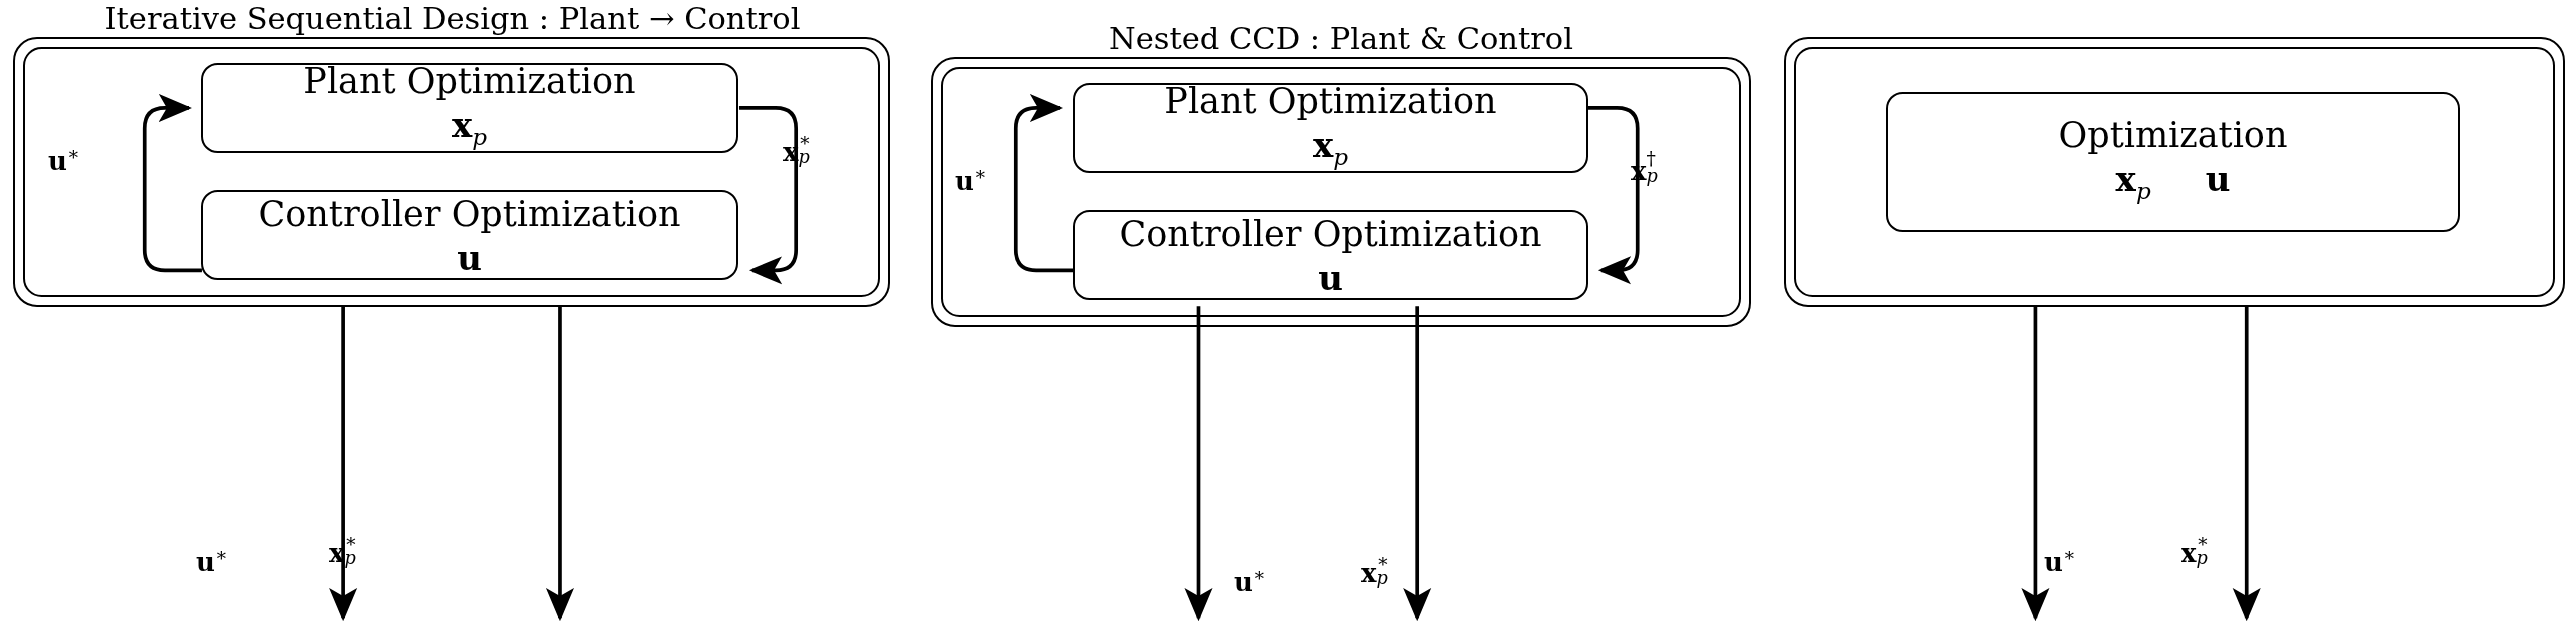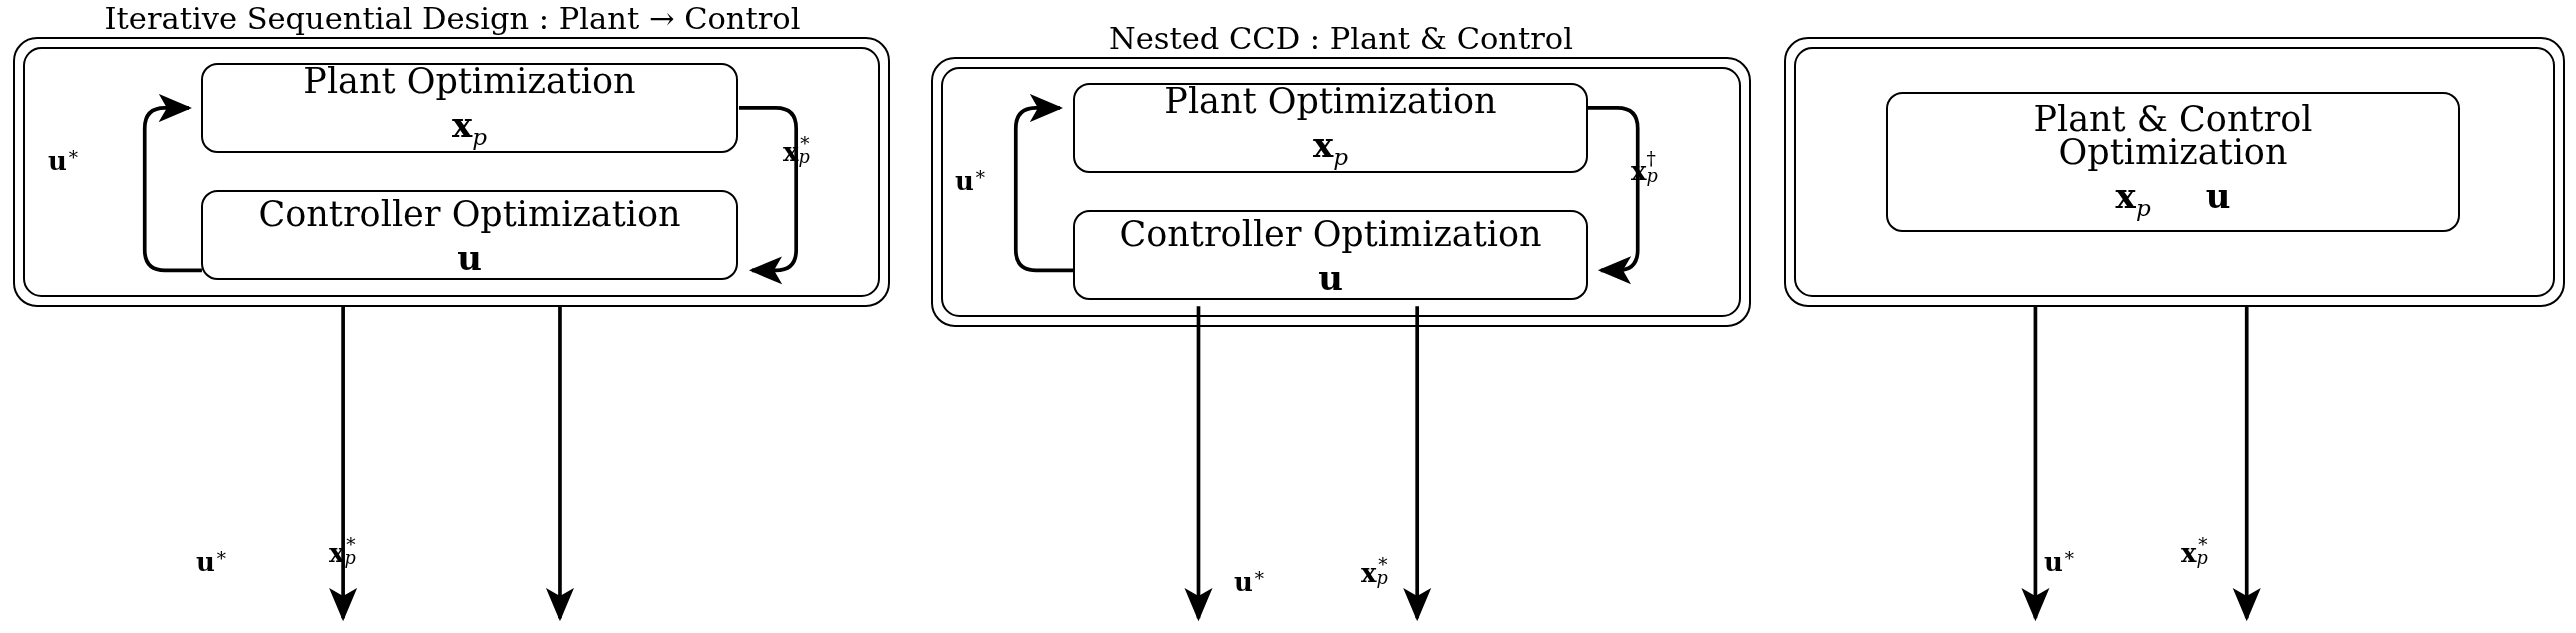--- a/index.html
+++ b/index.html
@@ -159,21 +159,20 @@
   </div>
 
   <div class="panel" style="left:1784px;width:792px;">
 
 
     <div class="outer-frame" style="left:0px;top:37px;width:781px;height:270px;">
       <div class="outer-frame-inner"></div>
     </div>
 
     <div class="opt-box" style="left:102px;top:92px;width:574px;height:140px;">
-      <div class="opt-title">Plant &amp; Control</div>
       <div class="opt-title" style="margin-top:0;">Optimization</div>
       <div class="opt-vars">
         <span class="mathvar">x<sub>p</sub></span>
         <span class="mathvar">u</span>
       </div>
     </div>
 
     <div class="edge-label" style="left:260px;top:541px;">
       <span class="mathvar">u<sup>∗</sup></span>
     </div>

